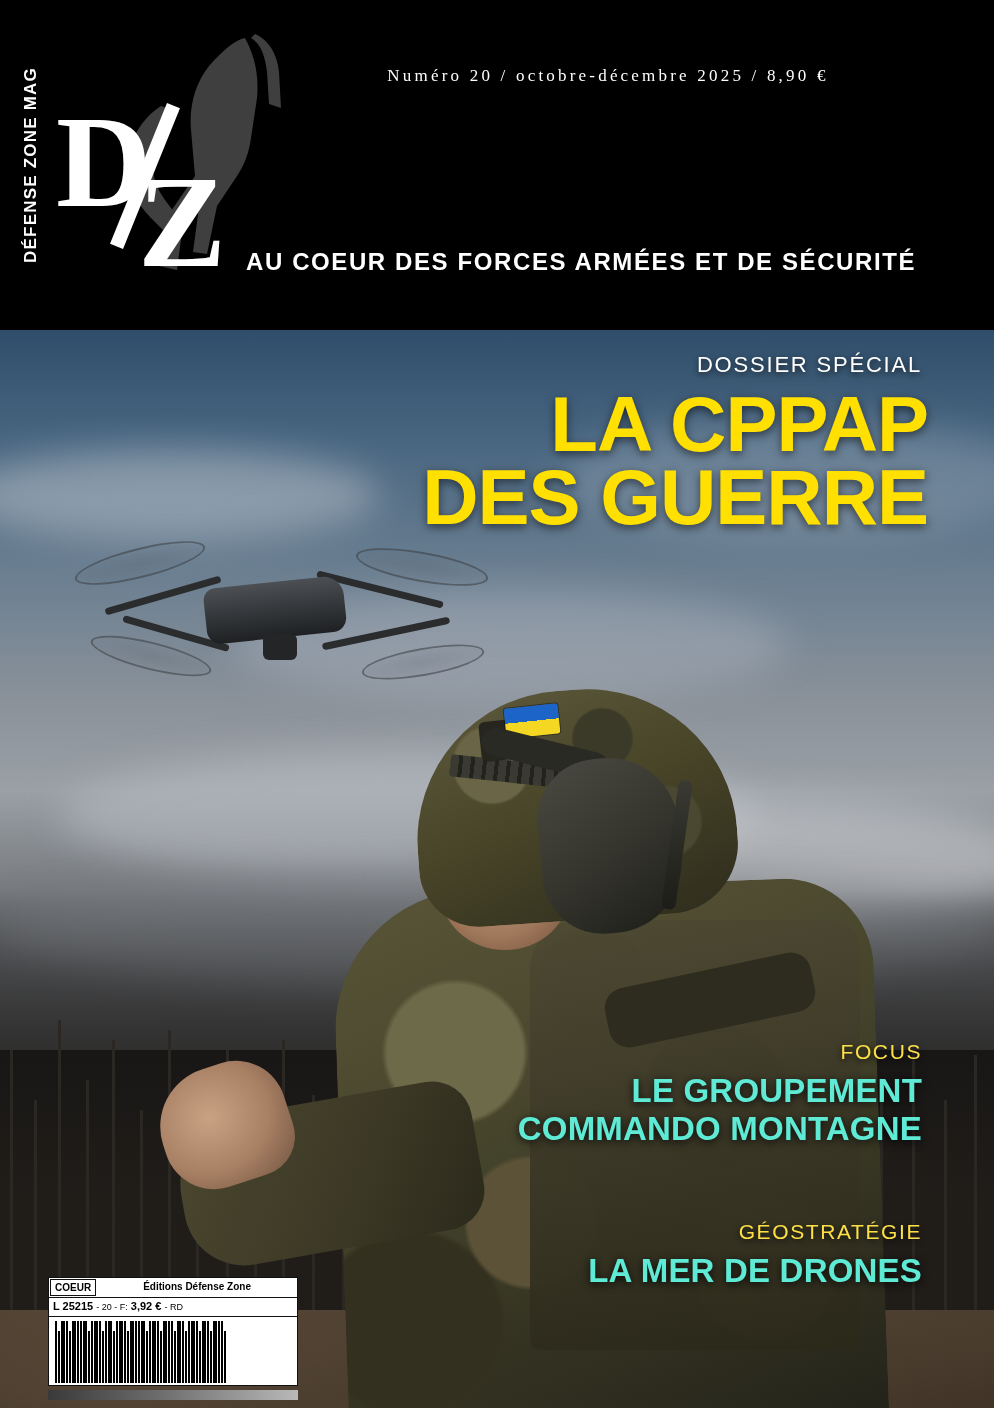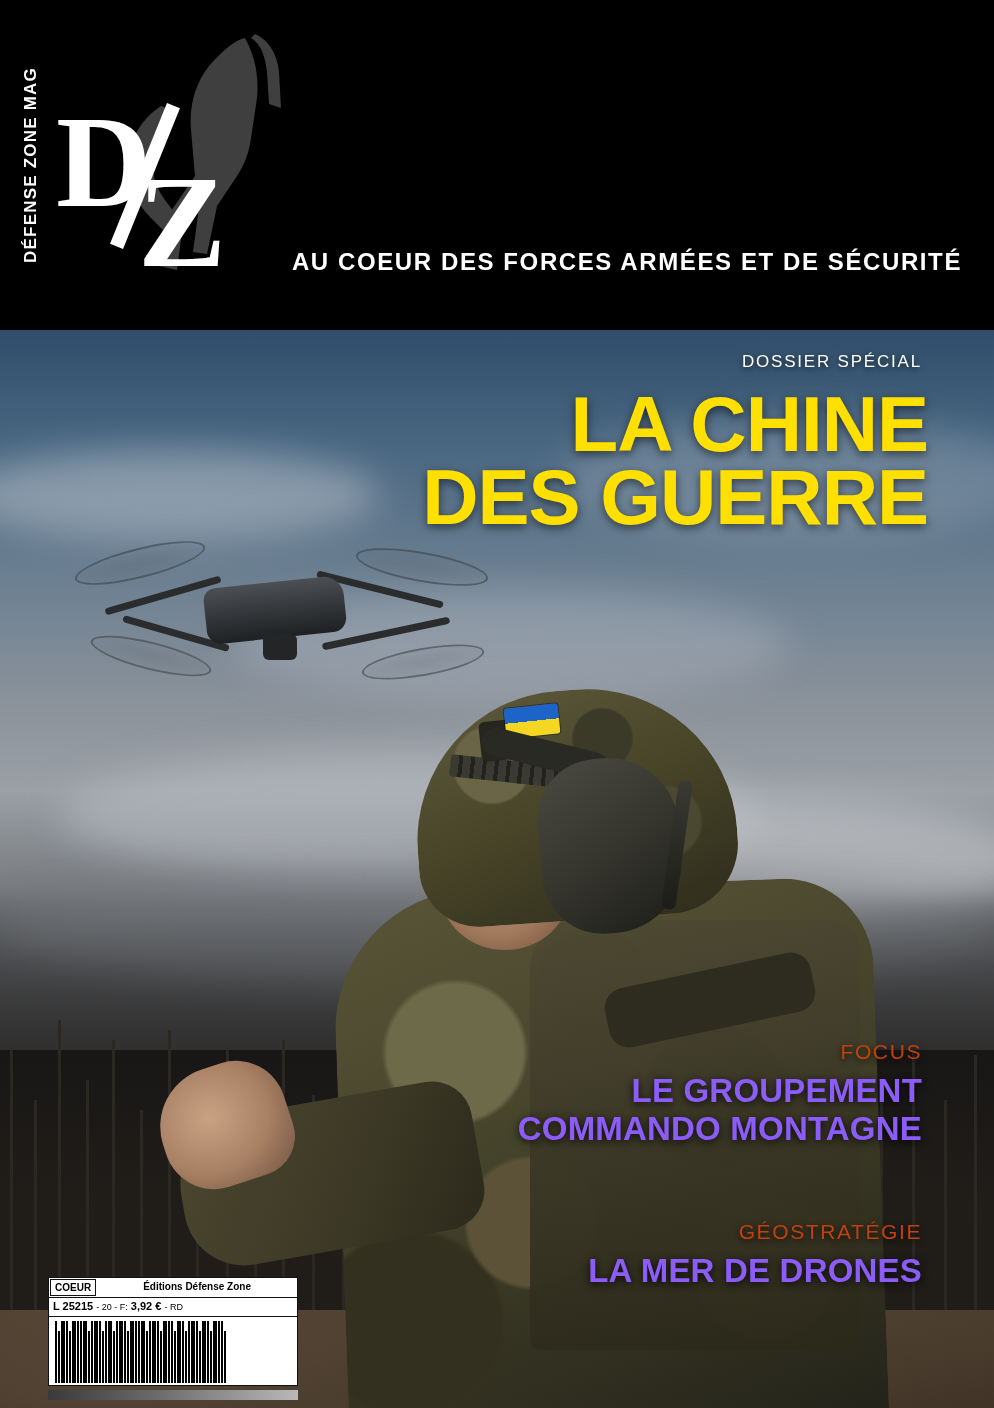--- a/index.html
+++ b/index.html
@@ -105,21 +105,21 @@
     font-size: 78px;
     font-weight: bold;
     letter-spacing: 7px;
     line-height: 1;
   }
   .title-sub {
     position: absolute;
     left: 246px;
     top: 248px;
     width: 716px;
-    text-align: right;
+    text-align: left;
     color: #ffffff;
     font-size: 24px;
     font-weight: bold;
     letter-spacing: 1.6px;
   }
 
   
   .photo {
     position: absolute;
     left: 0;
@@ -348,50 +348,50 @@
     background: #2b2a1d;
     border-radius: 20px;
     transform: rotate(-12deg);
     opacity: 0.9;
   }
 
   
   .kicker {
     position: absolute;
     color: #ffffff;
-    font-size: 17px;
+    font-size: 22px;
     font-weight: normal;
     letter-spacing: 1.8px;
     text-align: right;
     text-shadow: 0 2px 6px rgba(0,0,0,0.75);
   }
   .headline {
     position: absolute;
     color: #ffe000;
     font-weight: bold;
     font-size: 78px;
     line-height: 0.94;
     letter-spacing: -1px;
     text-align: right;
     text-shadow: 0 3px 10px rgba(0,0,0,0.55);
   }
   .dossier-kicker { right: 72px; top: 22px; }
   .dossier-head  { right: 66px; top: 58px; width: 720px; }
 
   .sub-kicker {
     position: absolute;
-    color: #c2410c;
+    color: #fde047;
     font-size: 21px;
     letter-spacing: 1.6px;
     text-align: center;
     text-shadow: 0 2px 6px rgba(0,0,0,0.8);
   }
   .sub-head {
     position: absolute;
-    color: #8b5cf6;
+    color: #5eead4;
     font-size: 33px;
     font-weight: bold;
     line-height: 1.16;
     text-align: right;
     letter-spacing: 0.2px;
     text-shadow: 0 2px 8px rgba(0,0,0,0.85);
   }
   .focus-kicker { right: 72px; top: 710px; }
   .focus-head   { right: 72px; top: 742px; width: 640px; }
   .geo-kicker   { right: 72px; top: 890px; }
@@ -476,20 +476,21 @@
         <path d="M160 2 c14 6 22 20 24 38 l2 36 -12 -4 -2 -32 c-2 -16 -6 -28 -16 -34 z"></path>
       </g>
     </svg>
 
     <div class="logo-dz">
       <div class="logo-d">D</div>
       <div class="logo-slash"></div>
       <div class="logo-z">Z</div>
     </div>
 
+    <div class="issue-line">Numéro 20 / octobre-décembre 2025 / 8,90 €</div>
     <div class="title-sub">AU COEUR DES FORCES ARMÉES ET DE SÉCURITÉ</div>
   </div>
 
   <div class="photo">
 
     <div class="sky"></div>
     <div class="cloud c1"></div>
     <div class="cloud c3"></div>
     <div class="cloud c2"></div>
     <div class="cloud c4"></div>
@@ -560,21 +561,21 @@
       <div class="rail"></div>
       <div class="nvg-mount"></div>
       <div class="flag"></div>
       <div class="headset-band"></div>
       <div class="headset-cup"></div>
       <div class="antenna"></div>
     </div>
 
     <div class="kicker dossier-kicker">DOSSIER SPÉCIAL</div>
     <div class="headline dossier-head">
-      <div>LA CHINE</div>
+      <div>LA CPPAP</div>
       <div>DES GUERRE</div>
     </div>
 
     <div class="sub-kicker focus-kicker">FOCUS</div>
     <div class="sub-head focus-head">
       <div>LE GROUPEMENT</div>
       <div>COMMANDO MONTAGNE</div>
     </div>
 
     <div class="sub-kicker geo-kicker">GÉOSTRATÉGIE</div>

